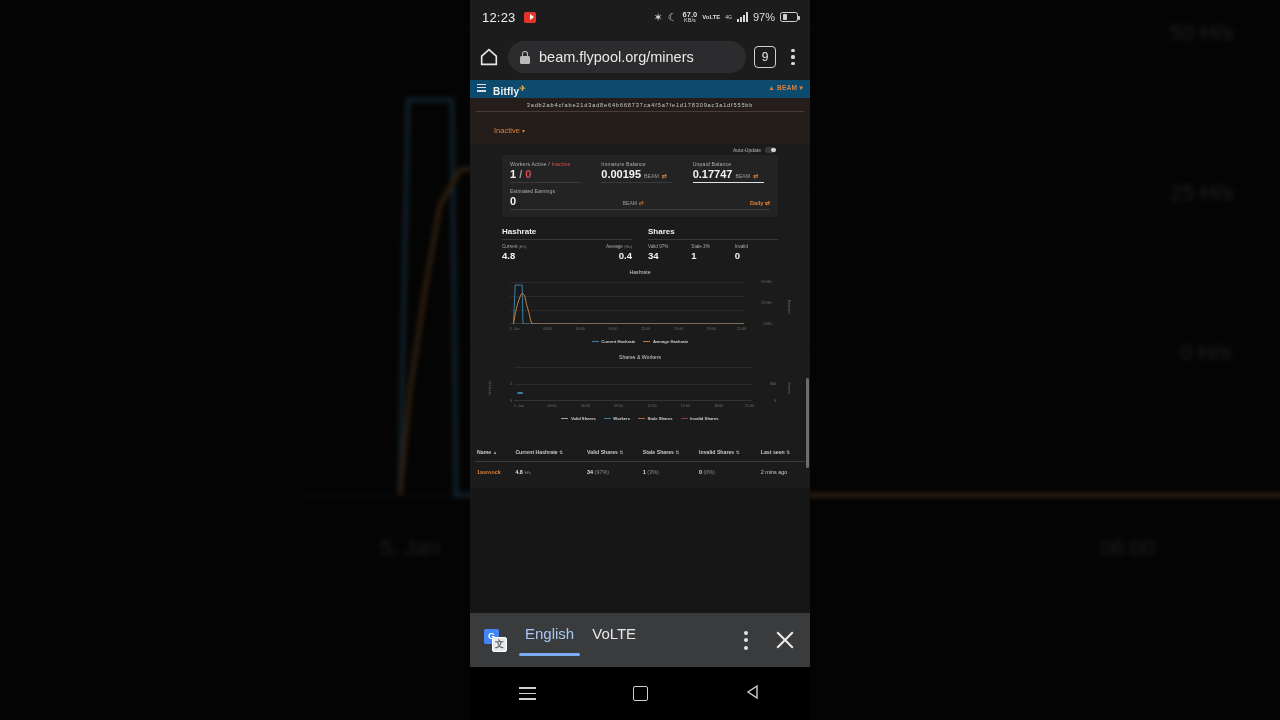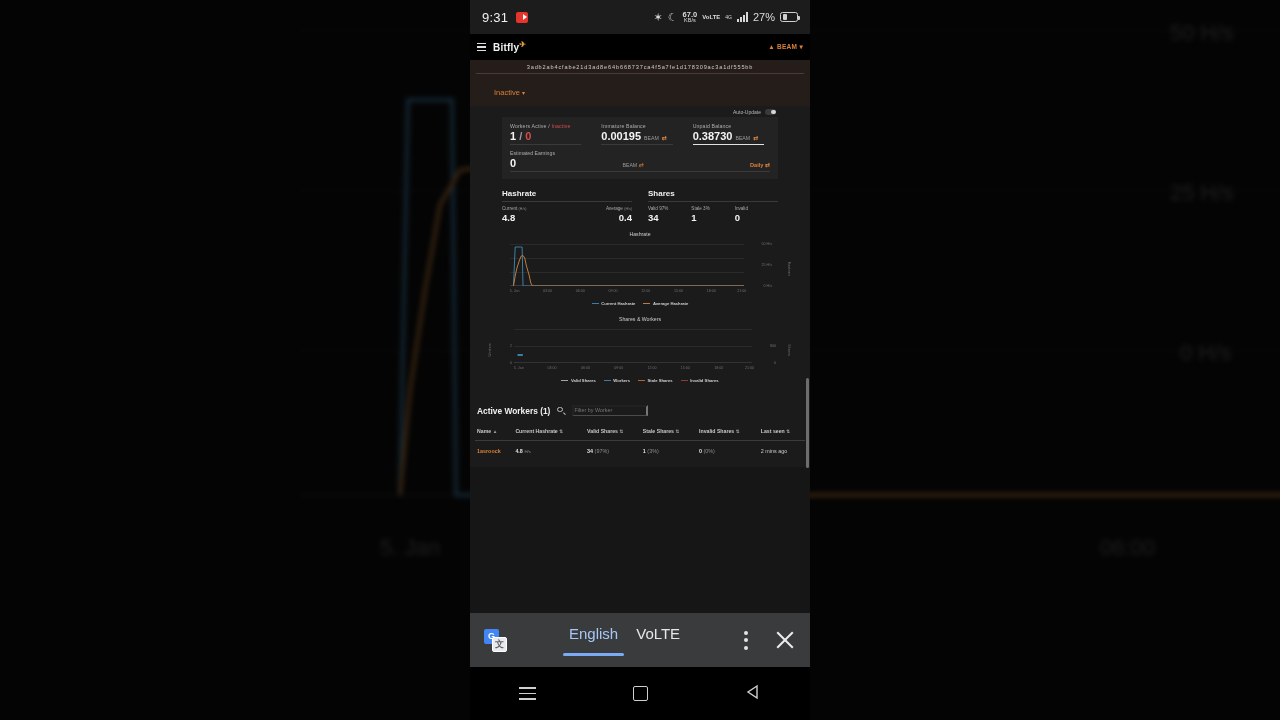--- a/index.html
+++ b/index.html
@@ -84,21 +84,21 @@
   .url { color:#e9e9e9; font-size:14.5px; white-space:nowrap; overflow:hidden; }
   .tabcount {
     width:22px; height:22px; border:1.8px solid #d2d2d2; border-radius:4px;
     color:#e4e4e4; font-size:12px; display:flex; align-items:center; justify-content:center; flex:0 0 auto;
   }
   .kebab { width:18px; display:flex; flex-direction:column; align-items:center; gap:3px; flex:0 0 auto;}
   .kebab i { width:3.2px; height:3.2px; border-radius:50%; background:#d9d9d9; display:block;}
 
   
   .site-head {
-    height:18px; background:#000000; display:flex; align-items:center; padding:13px 7px; gap:7px;
+    height:18px; background:#0c4a6e; display:flex; padding:4px 7px; gap:7px;
   }
   .hamb { display:flex; flex-direction:column; gap:2px; }
   .hamb i { width:9px; height:1.2px; background:#ddd; display:block;}
   .brand { color:#f2f2f2; font-size:10px; font-weight:bold; letter-spacing:.2px;}
   .brand sup { color:#e8a33d; font-size:8px; }
   .coin { margin-left:auto; color:#d9803a; font-size:6.5px; font-weight:bold; letter-spacing:.3px;}
 
   .addr-bar {
     background:#241d1a; padding:4px 6px 3px; 
   }
@@ -199,21 +199,21 @@
     position:absolute; left:0; bottom:53px; width:340px; height:54px;
     background:#3a3b3d; display:flex; align-items:center; padding:0 14px; gap:18px;
   }
   .gt-ic { width:23px; height:23px; position:relative; flex:0 0 auto;}
   .gt-ic .b1 { position:absolute; left:0; top:0; width:15px; height:15px; background:#4285f4; border-radius:2px;
                color:#fff; font-size:9px; font-weight:bold; display:flex; align-items:center; justify-content:center;}
   .gt-ic .b2 { position:absolute; right:0; bottom:0; width:15px; height:15px; background:#e8eaed; border-radius:2px;
                color:#5f6368; font-size:9px; font-weight:bold; display:flex; align-items:center; justify-content:center;
                border:1.5px solid #fff;}
   .lang { color:#e7e7e7; font-size:15px; position:relative; padding-bottom:14px;}
-  .lang.active { color:#a7c7f5;margin-left:44px; }
+  .lang.active { color:#a7c7f5; }
   .lang.active:after {
     content:""; position:absolute; left:-6px; right:-6px; bottom:0; height:3px; background:#7baaf7; border-radius:2px;
   }
   .tr-right { margin-left:auto; display:flex; align-items:center; gap:26px;}
   .tr-kebab { display:flex; flex-direction:column; gap:3.5px; }
   .tr-kebab i { width:4px; height:4px; border-radius:50%; background:#e4e4e4; display:block;}
   .close-x { width:22px; height:22px; position:relative;}
   .close-x i, .close-x b { position:absolute; left:0; top:10px; width:22px; height:2px; background:#ededed; display:block;}
   .close-x i { transform:rotate(45deg);} .close-x b { transform:rotate(-45deg);}
 
@@ -261,48 +261,68 @@
 
       </div>
 
     </div>
     <div class="bd-dim"></div>
   </div>
 
   <div class="phone">
 
     <div class="statusbar">
-      <span class="sb-time">9:31</span>
+      <span class="sb-time">12:23</span>
       <span class="sb-rec"></span>
       <div class="sb-right">
         <span class="sb-ic">✶</span>
         <span class="sb-ic">☾</span>
         <span class="sb-net">
           <b>67.0</b>
           <i>KB/s</i>
         </span>
         <span class="sb-net">
           <b style="font-size:6px">VoLTE</b>
         </span>
         <span class="sb-net">
           <i style="font-size:5px">4G</i>
         </span>
         <span class="sb-bars">
           <span style="height:3px"></span>
             <span style="height:5px"></span>
             <span style="height:7.5px"></span>
             <span style="height:10px"></span>
         </span>
-        <span class="sb-pct">27%</span>
+        <span class="sb-pct">97%</span>
         <span class="sb-batt">
             <i></i>
           </span>
       </div>
     </div>
 
+    <div class="browserbar">
+      <span class="home-ic">
+        <svg viewBox="0 0 24 24" width="22" height="22" fill="none" stroke="#e6e6e6" stroke-width="1.8">
+          <path d="M4 11 L12 4 L20 11 L20 20 L4 20 Z"></path>
+        </svg>
+      </span>
+      <div class="omnibox">
+        <span class="lock">
+          <span class="shackle"></span>
+            <span class="body"></span>
+        </span>
+        <span class="url">beam.flypool.org/miners</span>
+      </div>
+      <span class="tabcount">9</span>
+      <span class="kebab">
+          <i></i>
+          <i></i>
+          <i></i>
+        </span>
+    </div>
 
     <div class="site-head">
       <span class="hamb">
           <i></i>
           <i></i>
           <i></i>
         </span>
       <span class="brand"><span>Bitfly</span><sup>✈</sup></span>
       <span class="coin">▲ <span>BEAM</span> ▾</span>
     </div>
@@ -341,21 +361,21 @@
             <div class="lbl">Immature Balance</div>
             <div class="val">
               <span>0.00195</span>
               <span class="unit">BEAM</span>
               <span class="swap">⇄</span>
             </div>
           </div>
           <div class="stat">
             <div class="lbl">Unpaid Balance</div>
             <div class="val" style="border-bottom:1.5px solid #e2e2e2">
-              <span>0.38730</span>
+              <span>0.17747</span>
               <span class="unit">BEAM</span>
               <span class="swap">⇄</span>
             </div>
           </div>
         </div>
 
         <div class="earn">
           <div class="lbl">Estimated Earnings</div>
           <div class="row">
             <b>0</b>
@@ -499,28 +519,20 @@
             <span class="tx">Stale Shares</span>
           </span>
           <span class="li">
             <span class="sw" style="background:#8d3a3a"></span>
             <span class="tx">Invalid Shares</span>
           </span>
         </div>
       </div>
 
       <div class="aw">
-        <div class="aw-head">
-          <span class="aw-ttl">Active Workers (1)</span>
-          <span class="mag">
-              <i></i>
-              <b></b>
-            </span>
-          <input class="aw-filter" placeholder="Filter by Worker" style="">
-        </div>
         <table>
           <thead>
             <tr>
               <th><span>Name</span><span class="srt">▲</span></th>
               <th><span>Current Hashrate</span><span class="srt">⇅</span></th>
               <th><span>Valid Shares</span><span class="srt">⇅</span></th>
               <th><span>Stale Shares</span><span class="srt">⇅</span></th>
               <th><span>Invalid Shares</span><span class="srt">⇅</span></th>
               <th><span>Last seen</span><span class="srt">⇅</span></th>
             </tr>

